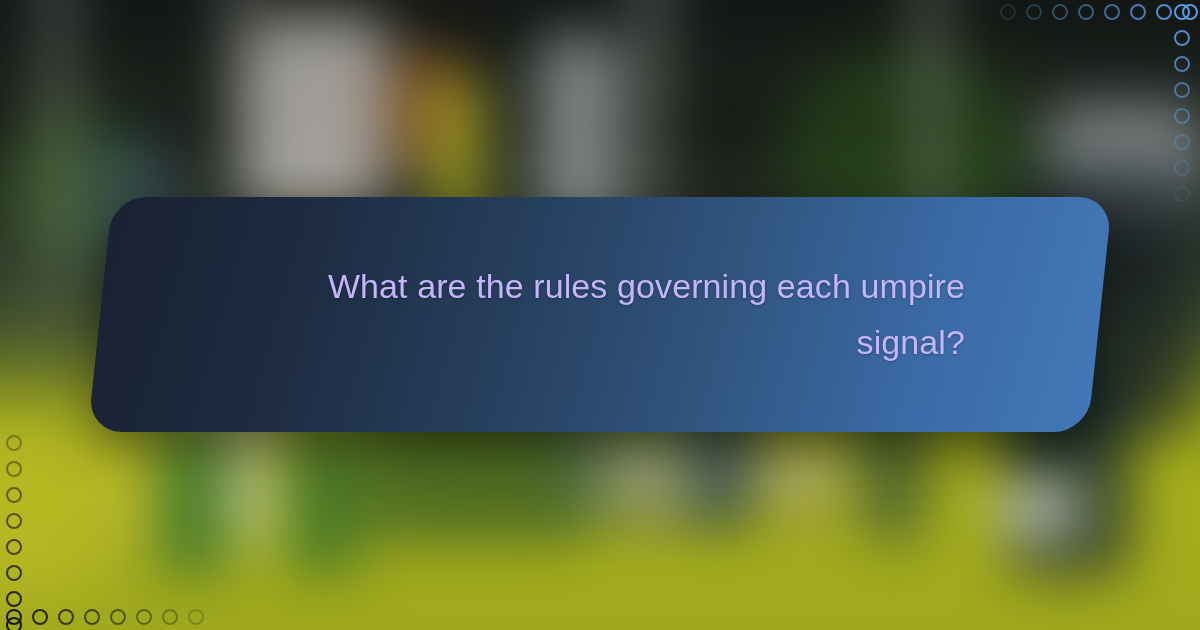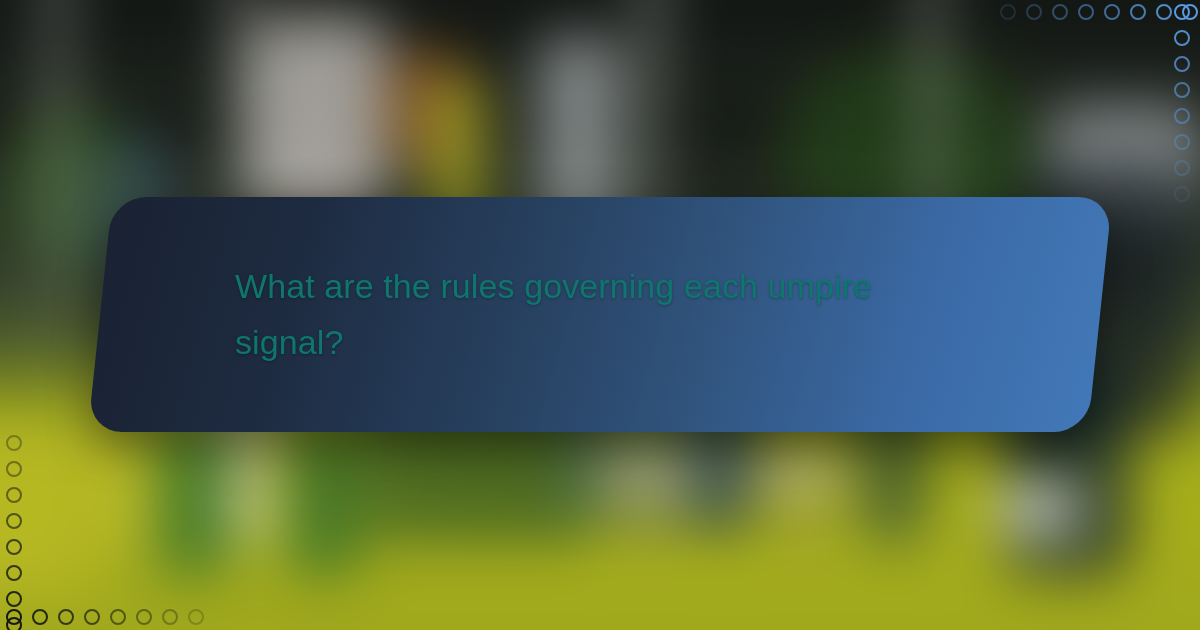--- a/index.html
+++ b/index.html
@@ -112,25 +112,25 @@
     box-shadow: 0 18px 44px rgba(0,0,0,0.42);
   }
   .card-content {
     position:absolute; inset:0;
     display:flex;
     align-items:center;
     justify-content:center;
     padding:0 120px;
   }
   .card-title {
-    color:#0f766e;
+    color:#c4b5fd;
     font-size:34px;
     line-height:1.62;
     font-weight:400;
-    text-align:left;
+    text-align:right;
     letter-spacing:0.1px;
     max-width:730px;
     text-shadow:0 1px 3px rgba(0,0,0,0.28);
   }
 </style>
 </head>
 <body>
 
 <div id="stage">
 

